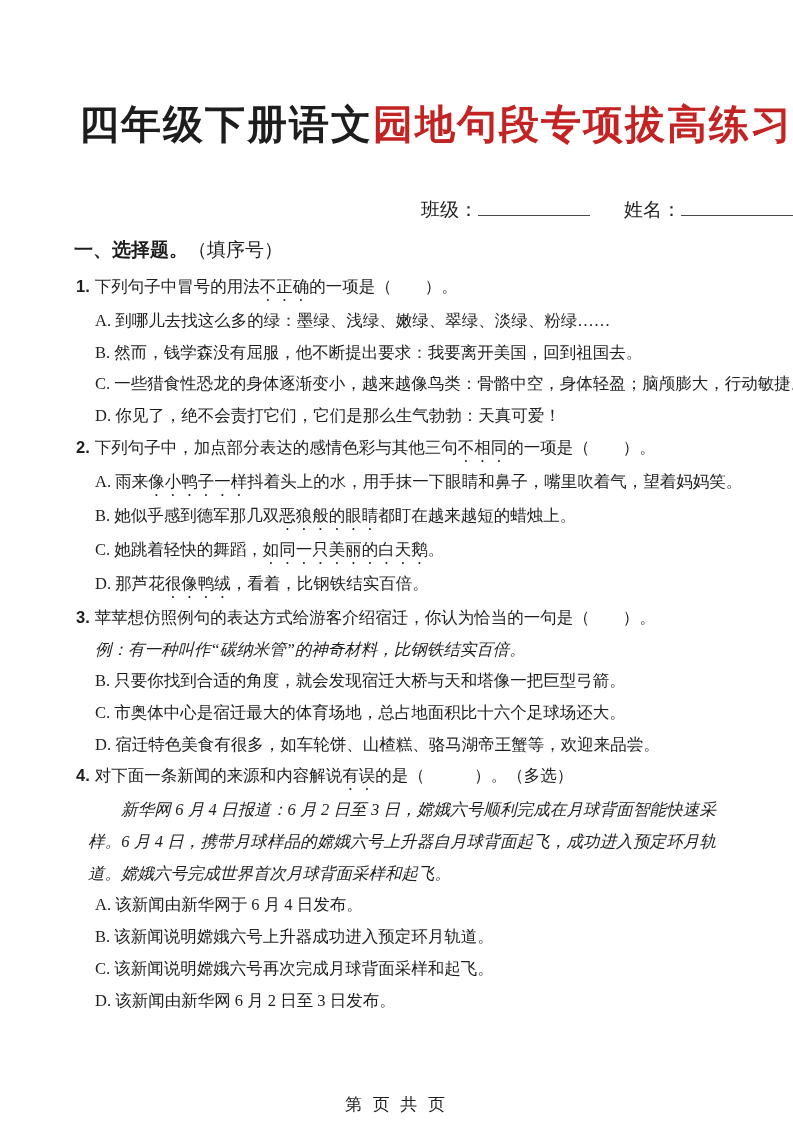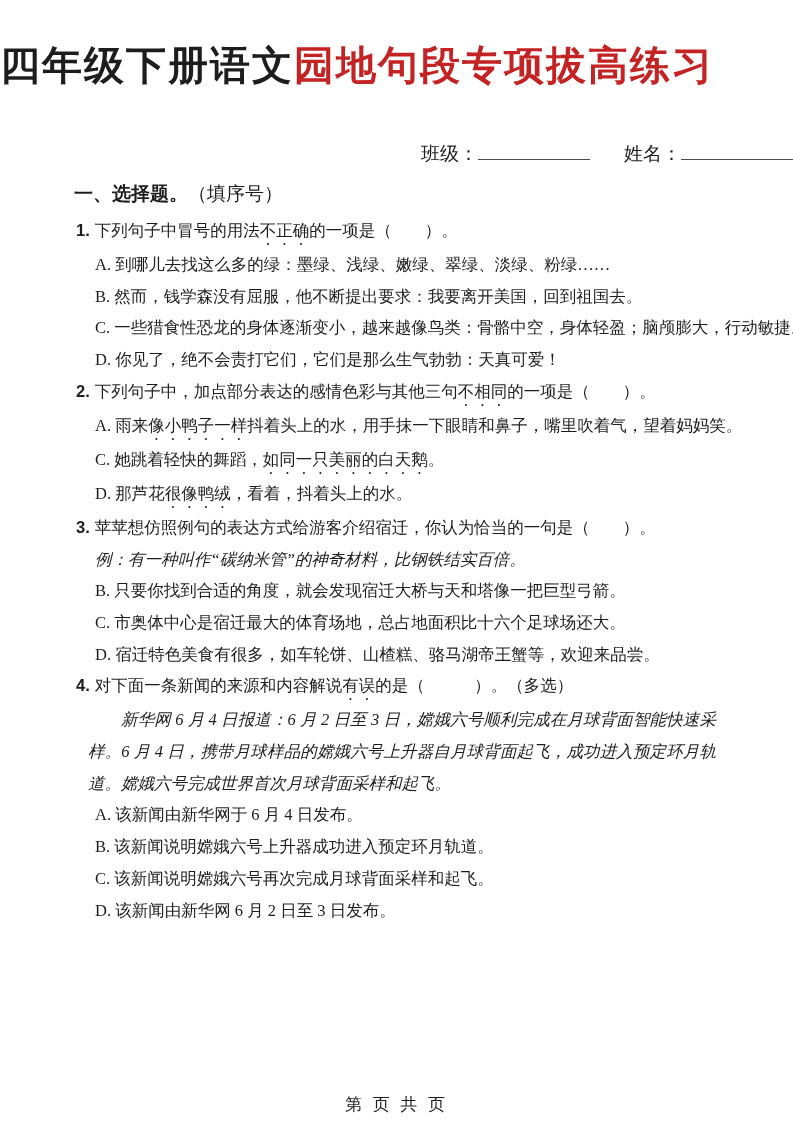--- a/index.html
+++ b/index.html
@@ -7,23 +7,23 @@
     position:relative;
     width:793px;height:1122px;
     background:#ffffff;
     overflow:hidden;
     color:#1d1d1d;
     font-family:"Liberation Serif","DejaVu Serif",serif;
   }
   
   .title{
     margin:0;
-    padding-top:48px;
-    text-align:left;
-    font-family:Liberation Mono, monospace;
+    padding-top:104px;
+    text-align:right;
+    font-family:Liberation Serif, serif;
     font-weight:700;
     font-size:40px;
     line-height:1.05;
     letter-spacing:2px;
     white-space:nowrap;
   }
   .t-red{color:#c32322;}
   
   .id-row{
     margin-top:50px;
@@ -112,22 +112,23 @@
       <div class="line q-stem"><span class="q-num">1.</span><span>下列句子中冒号的用法</span><span class="em-dot">不正确</span><span>的一项是（　　）。</span></div>
       <div class="line opt">A. 到哪儿去找这么多的绿：墨绿、浅绿、嫩绿、翠绿、淡绿、粉绿……</div>
       <div class="line opt">B. 然而，钱学森没有屈服，他不断提出要求：我要离开美国，回到祖国去。</div>
       <div class="line opt">C. 一些猎食性恐龙的身体逐渐变小，越来越像鸟类：骨骼中空，身体轻盈；脑颅膨大，行动敏捷。</div>
       <div class="line opt">D. 你见了，绝不会责打它们，它们是那么生气勃勃：天真可爱！</div>
     </div>
 
     <div>
       <div class="line q-stem"><span class="q-num">2.</span><span>下列句子中，加点部分表达的感情色彩与其他三句</span><span class="em-dot">不相同</span><span>的一项是（　　）。</span></div>
       <div class="line opt"><span>A. 雨来</span><span class="em-dot">像小鸭子一样</span><span>抖着头上的水，用手抹一下眼睛和鼻子，嘴里吹着气，望着妈妈笑。</span></div>
+      <div class="line opt"><span>B. 她似乎感到德军那几双</span><span class="em-dot">恶狼般的眼睛</span><span>都盯在越来越短的蜡烛上。</span></div>
       <div class="line opt"><span>C. 她跳着轻快的舞蹈，</span><span class="em-dot">如同一只美丽的白天鹅</span><span>。</span></div>
-      <div class="line opt"><span>D. 那芦花</span><span class="em-dot">很像鸭绒</span><span>，看着，抖着头上的水。</span></div>
+      <div class="line opt"><span>D. 那芦花</span><span class="em-dot">很像鸭绒</span><span>，看着，比钢铁结实百倍。</span></div>
     </div>
 
     <div>
       <div class="line q-stem"><span class="q-num">3.</span><span>苹苹想仿照例句的表达方式给游客介绍宿迁，你认为恰当的一句是（　　）。</span></div>
       <div class="line opt kai">例：有一种叫作“碳纳米管”的神奇材料，比钢铁结实百倍。</div>
       <div class="line opt">B. 只要你找到合适的角度，就会发现宿迁大桥与天和塔像一把巨型弓箭。</div>
       <div class="line opt">C. 市奥体中心是宿迁最大的体育场地，总占地面积比十六个足球场还大。</div>
       <div class="line opt">D. 宿迁特色美食有很多，如车轮饼、山楂糕、骆马湖帝王蟹等，欢迎来品尝。</div>
     </div>
 

